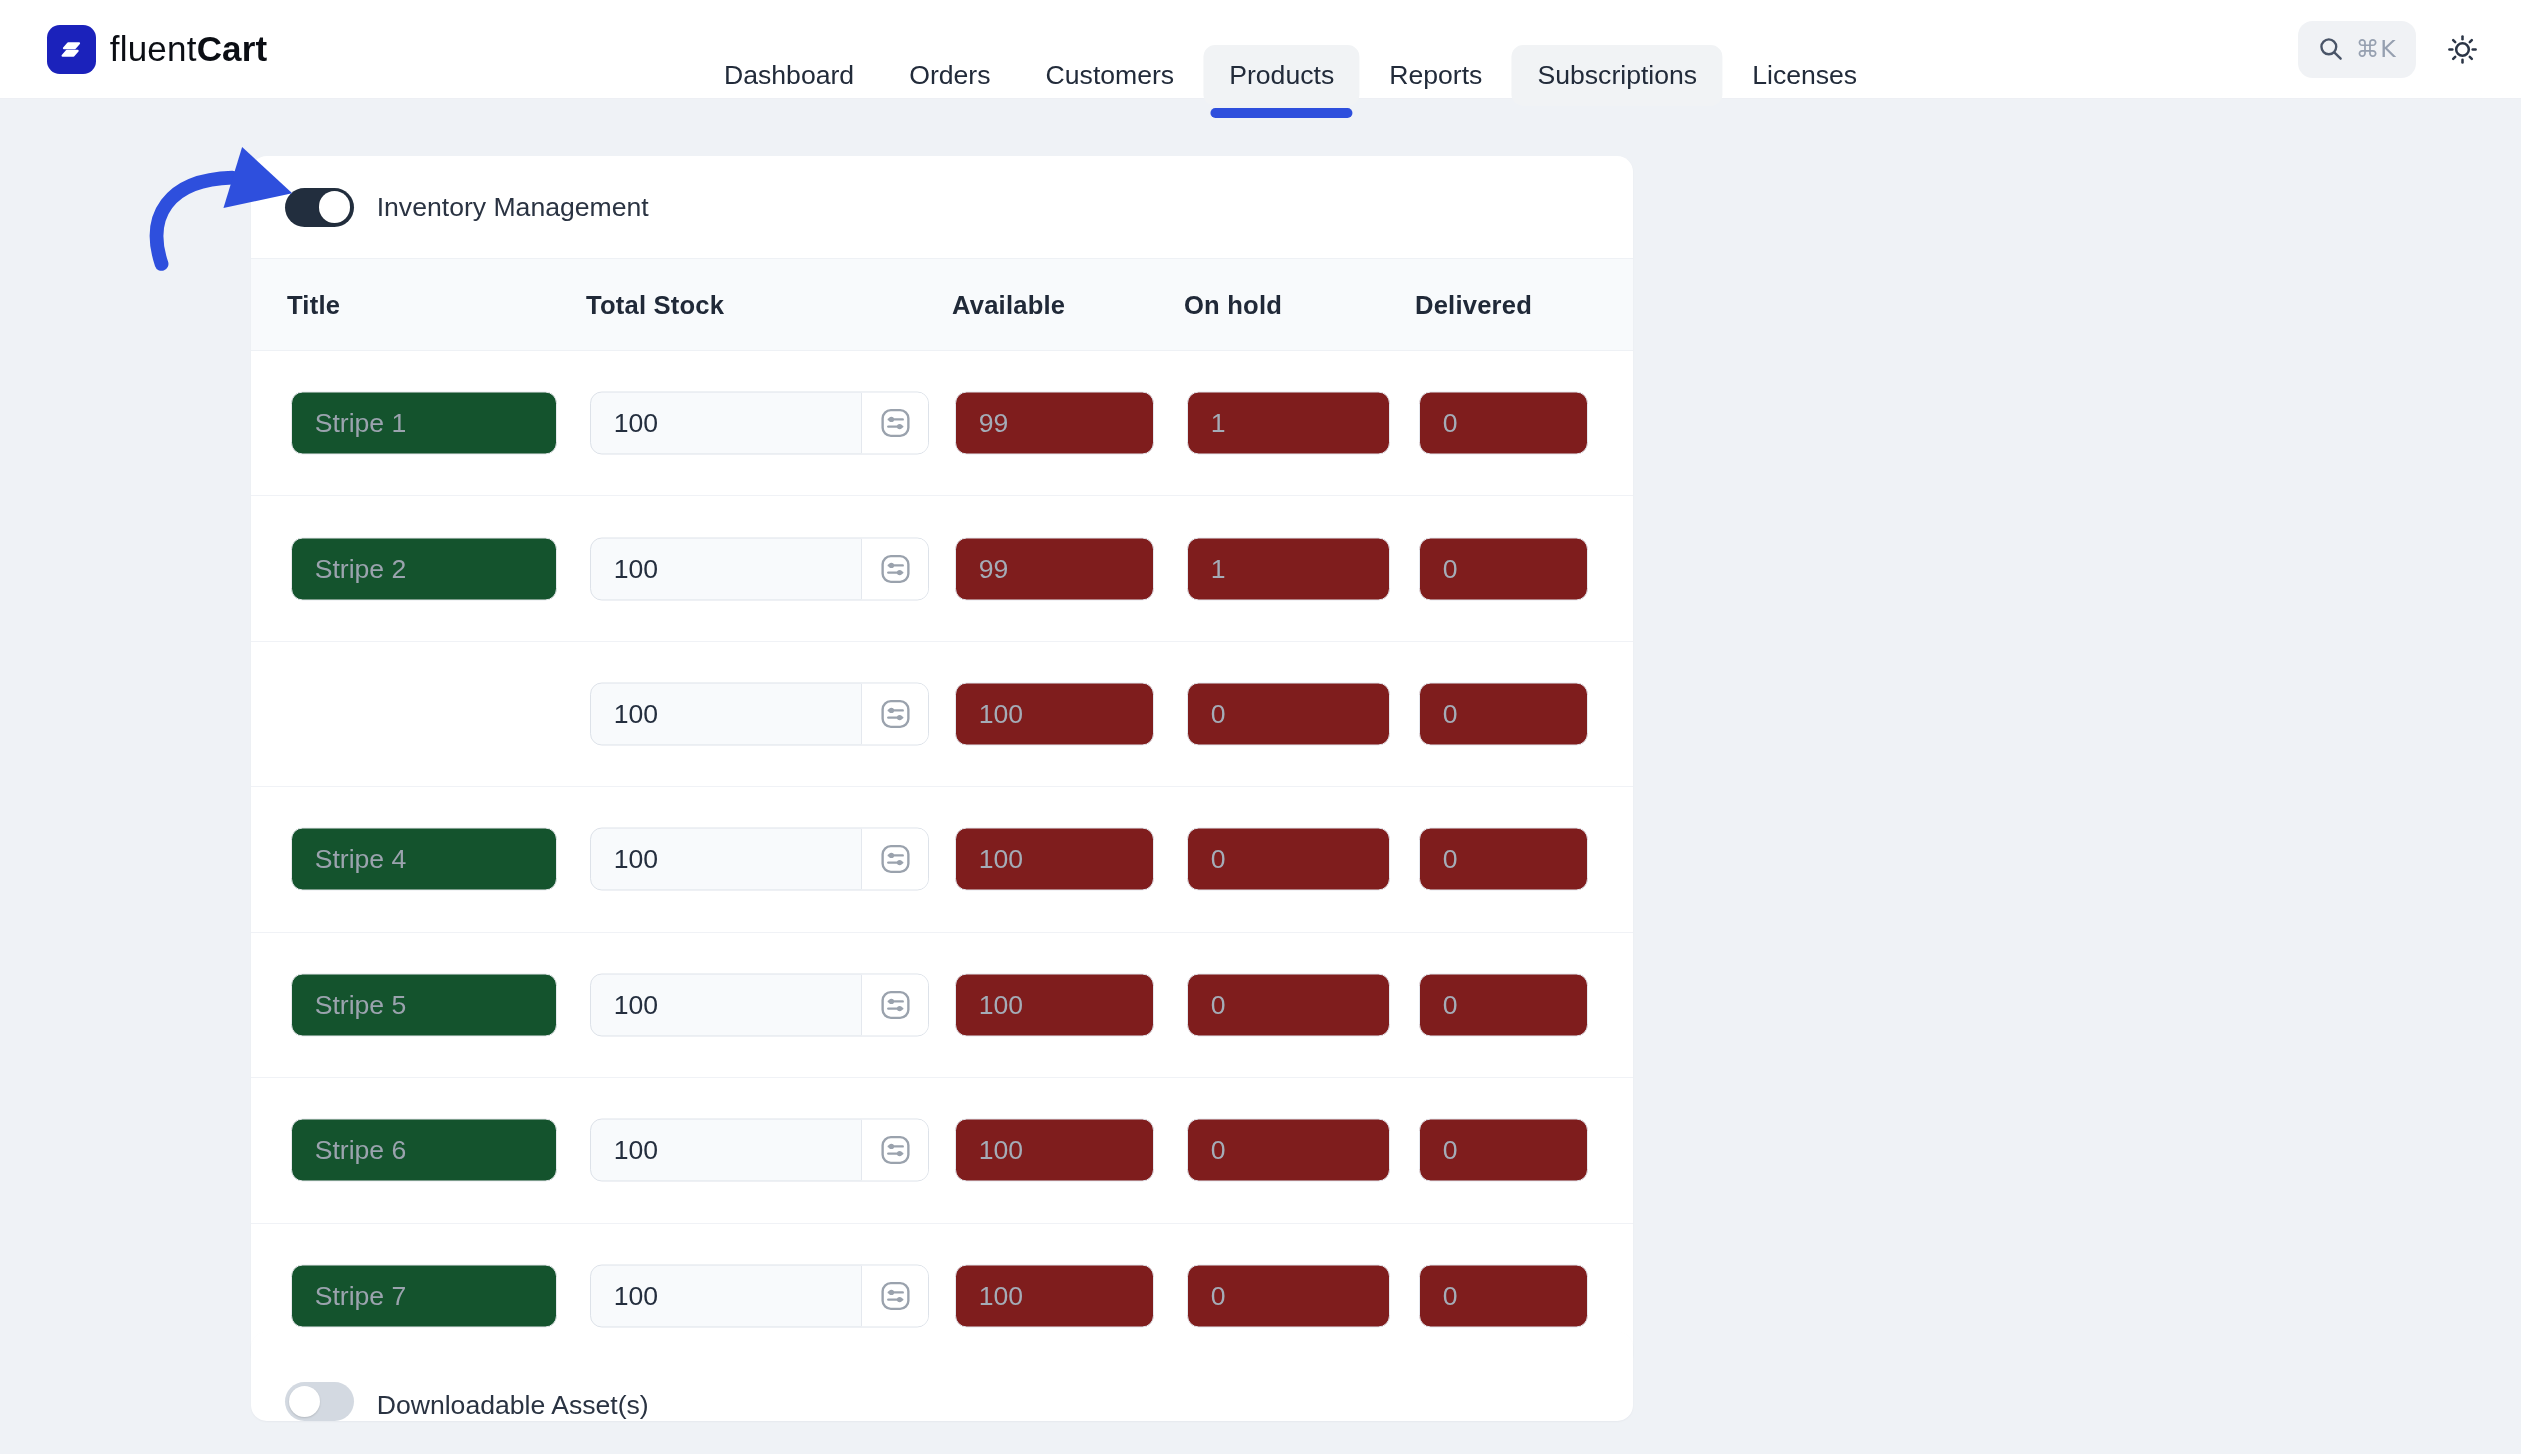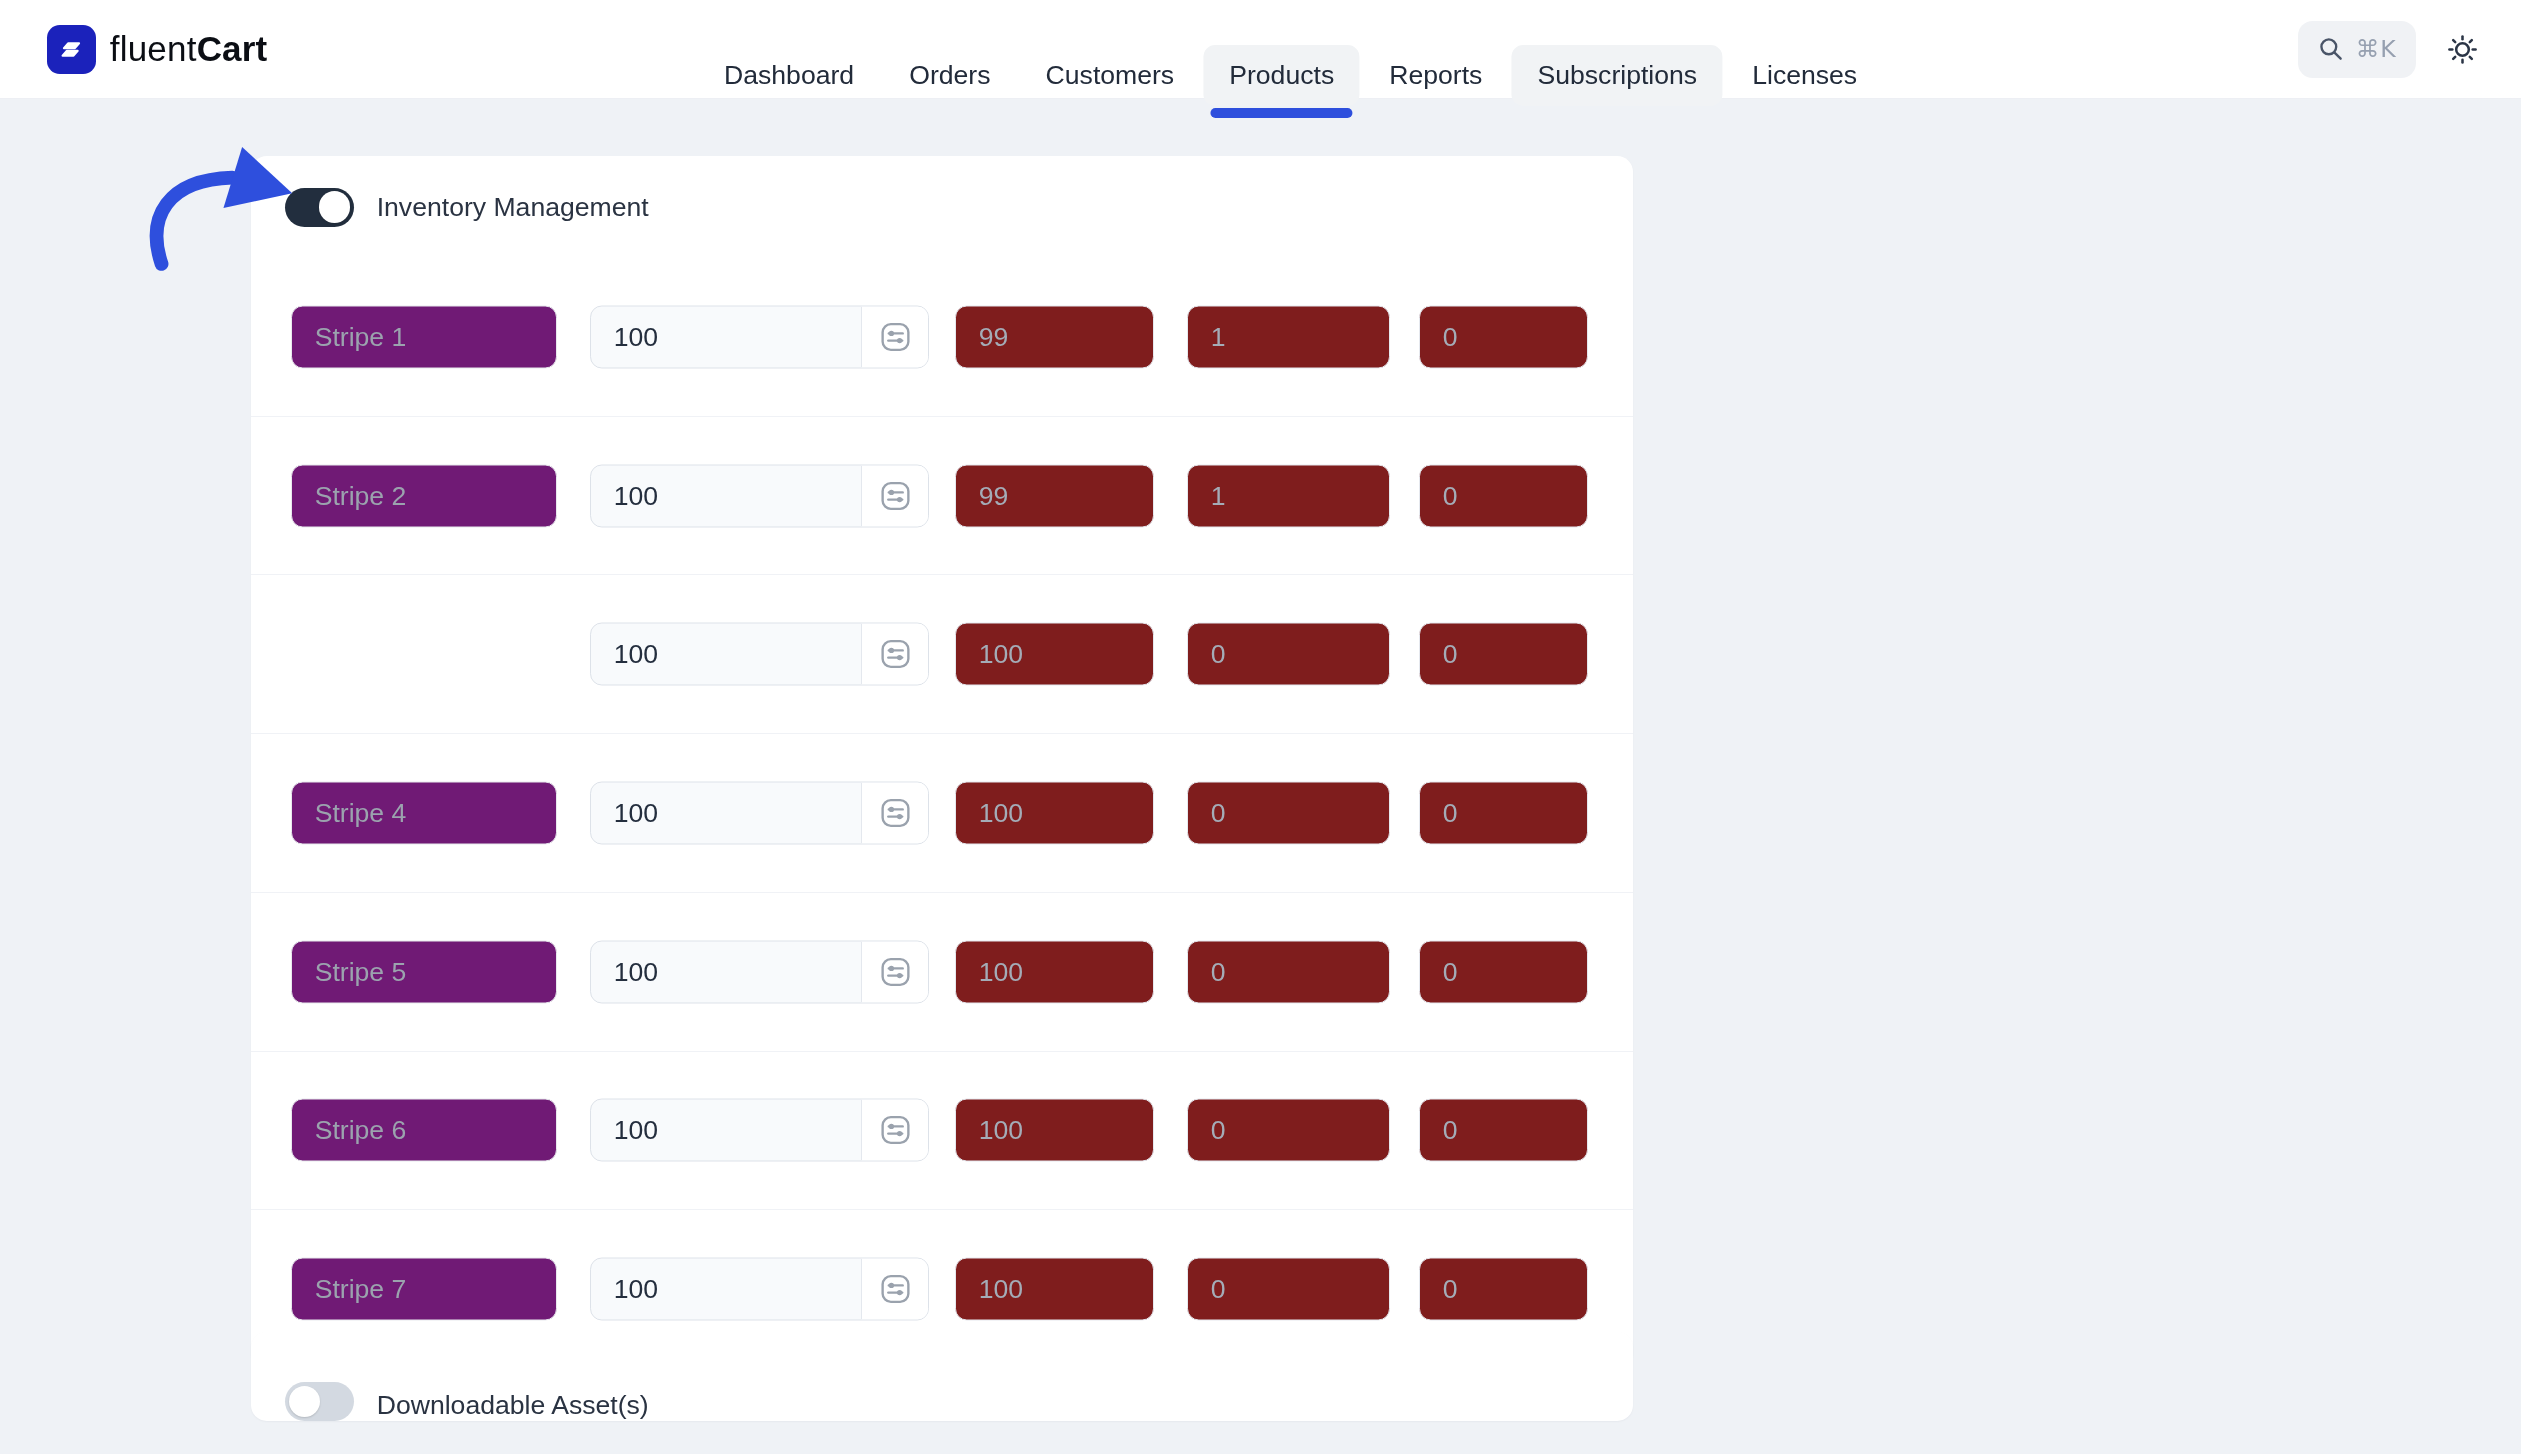--- a/index.html
+++ b/index.html
@@ -94,21 +94,21 @@
   .tbody { flex:1 1 auto; display:flex; flex-direction:column; }
   .trow { position:relative; flex:1 1 auto; }
   .trow + .trow { border-top:1px solid #f0f2f6; }
 
   .cell-input {
     position:absolute; top:50%; transform:translateY(-50%);
     height:63px; border-radius:11.8px; font-size:26.6px;
     font-family:"Liberation Sans", sans-serif; outline:none;
   }
   input.cell-input { padding:0 0 0 22.7px; }
-  .in-title { left:40px;  width:266px; background:#701a75; border:1px solid #e7e9ed; color:#9ba3ae; }
+  .in-title { left:40px;  width:266px; background:#14532d; border:1px solid #e7e9ed; color:#9ba3ae; }
   .in-avail { left:704px; width:199px; }
   .in-hold  { left:936px; width:203px; }
   .in-deliv { left:1168px; width:169px; }
   .dis { background:#7f1d1d; border:1px solid #e5e8ee; color:#a4acb7; }
 
   .in-stock {
     left:339px; width:339px; background:#f8fafc; border:1px solid #dde2e9;
     display:flex; align-items:center; overflow:hidden;
   }
   .stock-val { padding-left:22.7px; color:#242e3e; font-weight:500; }
@@ -187,20 +187,27 @@
 </svg>
 
 <section class="card inventory-card">
   <div class="card-head">
     <div class="toggle on">
         <span class="knob"></span>
       </div>
     <span class="section-label">Inventory Management</span>
   </div>
 
+  <div class="thead">
+    <span class="th c-title">Title</span>
+    <span class="th c-stock">Total Stock</span>
+    <span class="th c-avail">Available</span>
+    <span class="th c-hold">On hold</span>
+    <span class="th c-deliv">Delivered</span>
+  </div>
 
   <div class="tbody" id="rows">
     <div class="trow">
       <input class="cell-input in-title" readonly="" value="Stripe 1" style="">
       <div class="cell-input in-stock">
         <span class="stock-val">100</span>
         <span class="stock-btn">
           <span style="display:flex;">
             <svg width="35" height="35" viewBox="0 0 34 34" fill="none" stroke="#9aa2ad" stroke-width="2.3" stroke-linecap="round">
               <rect x="4.5" y="4.5" width="25" height="25" rx="8"></rect>

